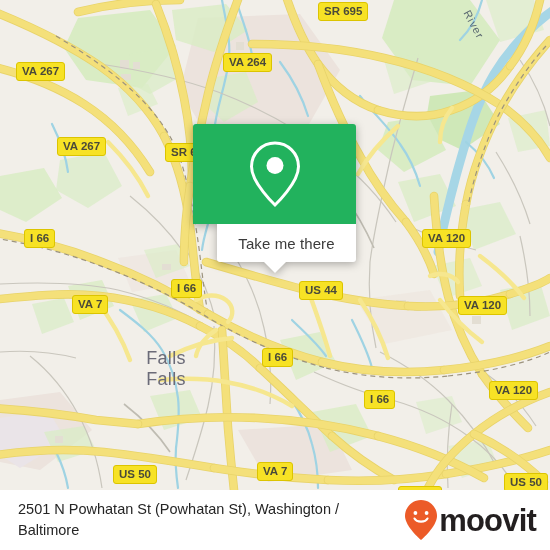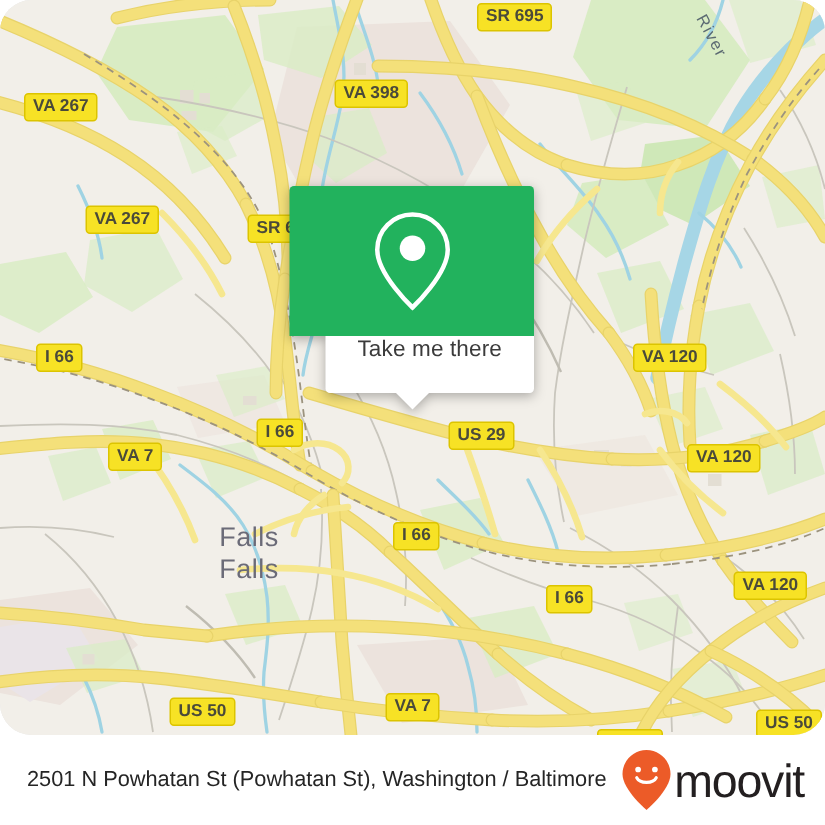--- a/index.html
+++ b/index.html
@@ -17,21 +17,20 @@
   }
 
   
   #map {
     position: absolute;
     left: 0; top: 0;
     width: 550px;
     height: 490px;
     background: #e5e5e5;
     overflow: hidden;
-    border-radius: 21px;
   }
   #map-svg { position:absolute; left:0; top:0; }
 
   
   #attribution {
     position: absolute;
     left: 0;
     bottom: 0;
     height: 22px;
     padding: 0 8px 0 6px;
@@ -61,21 +60,21 @@
     align-items: center;
     justify-content: center;
   }
   #popup-pin-icon { display:block; }
   #popup-footer {
     height: 38px;
     background: #ffffff;
     border-bottom-left-radius: 3px;
     border-bottom-right-radius: 3px;
     display: flex;
-    align-items: flex-start;
+    align-items: center;
     justify-content: center;
     margin-left: 24px;
   }
   #popup-footer-label {
     font-size: 15px;
     color: #3b3b3b;
     letter-spacing: 0.1px;
   }
   #popup-tail {
     position: absolute;
@@ -112,21 +111,21 @@
     display: flex;
     align-items: center;
     gap: 1px;
     flex: none;
   }
   #brand-name {
     font-size: 31px;
     line-height: 1;
     color: #231f20;
     letter-spacing: -0.8px;
-    font-weight: 400;
+    font-weight: 700;
   }
 </style>
 </head>
 <body>
 
 <div id="root">
 
   <div id="map">
 
     <svg id="map-svg" width="550" height="490" viewBox="0 0 550 490">
@@ -353,28 +352,28 @@
       <path class="rds" d="M398 126 C 382 140 368 156 358 174"></path>
 
       <path class="rds" d="M196 300 C 206 294 218 294 226 300 C 234 306 234 316 228 322"></path>
       <path class="rds" d="M430 276 C 440 272 452 274 458 282"></path>
       <path class="rds" d="M216 330 C 206 336 198 346 196 356"></path>
       <path class="rds" d="M452 108 C 444 118 440 130 440 142"></path>
     </svg>
 
     <div id="shield-layer">
         <div class="shield" style="position: absolute; left: 318px; top: 2px; background: rgb(247, 226, 37); border: 1px solid rgb(220, 196, 0); border-radius: 3px; padding: 1px 5px 2px; font-size: 11.5px; font-weight: bold; color: rgb(74, 74, 58); font-family: &quot;Liberation Sans&quot;, sans-serif; white-space: nowrap; line-height: 1.25;">SR 695</div>
-        <div class="shield" style="position: absolute; left: 223px; top: 53px; background: rgb(247, 226, 37); border: 1px solid rgb(220, 196, 0); border-radius: 3px; padding: 1px 5px 2px; font-size: 11.5px; font-weight: bold; color: rgb(74, 74, 58); font-family: &quot;Liberation Sans&quot;, sans-serif; white-space: nowrap; line-height: 1.25;">VA 398</div>
+        <div class="shield" style="position: absolute; left: 223px; top: 53px; background: rgb(247, 226, 37); border: 1px solid rgb(220, 196, 0); border-radius: 3px; padding: 1px 5px 2px; font-size: 11.5px; font-weight: bold; color: rgb(74, 74, 58); font-family: &quot;Liberation Sans&quot;, sans-serif; white-space: nowrap; line-height: 1.25;">VA 264</div>
         <div class="shield" style="position: absolute; left: 16px; top: 62px; background: rgb(247, 226, 37); border: 1px solid rgb(220, 196, 0); border-radius: 3px; padding: 1px 5px 2px; font-size: 11.5px; font-weight: bold; color: rgb(74, 74, 58); font-family: &quot;Liberation Sans&quot;, sans-serif; white-space: nowrap; line-height: 1.25;">VA 267</div>
         <div class="shield" style="position: absolute; left: 57px; top: 137px; background: rgb(247, 226, 37); border: 1px solid rgb(220, 196, 0); border-radius: 3px; padding: 1px 5px 2px; font-size: 11.5px; font-weight: bold; color: rgb(74, 74, 58); font-family: &quot;Liberation Sans&quot;, sans-serif; white-space: nowrap; line-height: 1.25;">VA 267</div>
         <div class="shield" style="position: absolute; left: 165px; top: 143px; background: rgb(247, 226, 37); border: 1px solid rgb(220, 196, 0); border-radius: 3px; padding: 1px 5px 2px; font-size: 11.5px; font-weight: bold; color: rgb(74, 74, 58); font-family: &quot;Liberation Sans&quot;, sans-serif; white-space: nowrap; line-height: 1.25;">SR 695</div>
         <div class="shield" style="position: absolute; left: 24px; top: 229px; background: rgb(247, 226, 37); border: 1px solid rgb(220, 196, 0); border-radius: 3px; padding: 1px 5px 2px; font-size: 11.5px; font-weight: bold; color: rgb(74, 74, 58); font-family: &quot;Liberation Sans&quot;, sans-serif; white-space: nowrap; line-height: 1.25;">I 66</div>
         <div class="shield" style="position: absolute; left: 422px; top: 229px; background: rgb(247, 226, 37); border: 1px solid rgb(220, 196, 0); border-radius: 3px; padding: 1px 5px 2px; font-size: 11.5px; font-weight: bold; color: rgb(74, 74, 58); font-family: &quot;Liberation Sans&quot;, sans-serif; white-space: nowrap; line-height: 1.25;">VA 120</div>
         <div class="shield" style="position: absolute; left: 171px; top: 279px; background: rgb(247, 226, 37); border: 1px solid rgb(220, 196, 0); border-radius: 3px; padding: 1px 5px 2px; font-size: 11.5px; font-weight: bold; color: rgb(74, 74, 58); font-family: &quot;Liberation Sans&quot;, sans-serif; white-space: nowrap; line-height: 1.25;">I 66</div>
-        <div class="shield" style="position: absolute; left: 299px; top: 281px; background: rgb(247, 226, 37); border: 1px solid rgb(220, 196, 0); border-radius: 3px; padding: 1px 5px 2px; font-size: 11.5px; font-weight: bold; color: rgb(74, 74, 58); font-family: &quot;Liberation Sans&quot;, sans-serif; white-space: nowrap; line-height: 1.25;">US 29</div>
+        <div class="shield" style="position: absolute; left: 299px; top: 281px; background: rgb(247, 226, 37); border: 1px solid rgb(220, 196, 0); border-radius: 3px; padding: 1px 5px 2px; font-size: 11.5px; font-weight: bold; color: rgb(74, 74, 58); font-family: &quot;Liberation Sans&quot;, sans-serif; white-space: nowrap; line-height: 1.25;">US 44</div>
         <div class="shield" style="position: absolute; left: 72px; top: 295px; background: rgb(247, 226, 37); border: 1px solid rgb(220, 196, 0); border-radius: 3px; padding: 1px 5px 2px; font-size: 11.5px; font-weight: bold; color: rgb(74, 74, 58); font-family: &quot;Liberation Sans&quot;, sans-serif; white-space: nowrap; line-height: 1.25;">VA 7</div>
         <div class="shield" style="position: absolute; left: 458px; top: 296px; background: rgb(247, 226, 37); border: 1px solid rgb(220, 196, 0); border-radius: 3px; padding: 1px 5px 2px; font-size: 11.5px; font-weight: bold; color: rgb(74, 74, 58); font-family: &quot;Liberation Sans&quot;, sans-serif; white-space: nowrap; line-height: 1.25;">VA 120</div>
         <div class="shield" style="position: absolute; left: 262px; top: 348px; background: rgb(247, 226, 37); border: 1px solid rgb(220, 196, 0); border-radius: 3px; padding: 1px 5px 2px; font-size: 11.5px; font-weight: bold; color: rgb(74, 74, 58); font-family: &quot;Liberation Sans&quot;, sans-serif; white-space: nowrap; line-height: 1.25;">I 66</div>
         <div class="shield" style="position: absolute; left: 364px; top: 390px; background: rgb(247, 226, 37); border: 1px solid rgb(220, 196, 0); border-radius: 3px; padding: 1px 5px 2px; font-size: 11.5px; font-weight: bold; color: rgb(74, 74, 58); font-family: &quot;Liberation Sans&quot;, sans-serif; white-space: nowrap; line-height: 1.25;">I 66</div>
         <div class="shield" style="position: absolute; left: 489px; top: 381px; background: rgb(247, 226, 37); border: 1px solid rgb(220, 196, 0); border-radius: 3px; padding: 1px 5px 2px; font-size: 11.5px; font-weight: bold; color: rgb(74, 74, 58); font-family: &quot;Liberation Sans&quot;, sans-serif; white-space: nowrap; line-height: 1.25;">VA 120</div>
         <div class="shield" style="position: absolute; left: 113px; top: 465px; background: rgb(247, 226, 37); border: 1px solid rgb(220, 196, 0); border-radius: 3px; padding: 1px 5px 2px; font-size: 11.5px; font-weight: bold; color: rgb(74, 74, 58); font-family: &quot;Liberation Sans&quot;, sans-serif; white-space: nowrap; line-height: 1.25;">US 50</div>
         <div class="shield" style="position: absolute; left: 257px; top: 462px; background: rgb(247, 226, 37); border: 1px solid rgb(220, 196, 0); border-radius: 3px; padding: 1px 5px 2px; font-size: 11.5px; font-weight: bold; color: rgb(74, 74, 58); font-family: &quot;Liberation Sans&quot;, sans-serif; white-space: nowrap; line-height: 1.25;">VA 7</div>
         <div class="shield" style="position: absolute; left: 398px; top: 486px; background: rgb(247, 226, 37); border: 1px solid rgb(220, 196, 0); border-radius: 3px; padding: 1px 5px 2px; font-size: 11.5px; font-weight: bold; color: rgb(74, 74, 58); font-family: &quot;Liberation Sans&quot;, sans-serif; white-space: nowrap; line-height: 1.25;">US 50</div>
         <div class="shield" style="position: absolute; left: 504px; top: 473px; background: rgb(247, 226, 37); border: 1px solid rgb(220, 196, 0); border-radius: 3px; padding: 1px 5px 2px; font-size: 11.5px; font-weight: bold; color: rgb(74, 74, 58); font-family: &quot;Liberation Sans&quot;, sans-serif; white-space: nowrap; line-height: 1.25;">US 50</div>
       </div>

